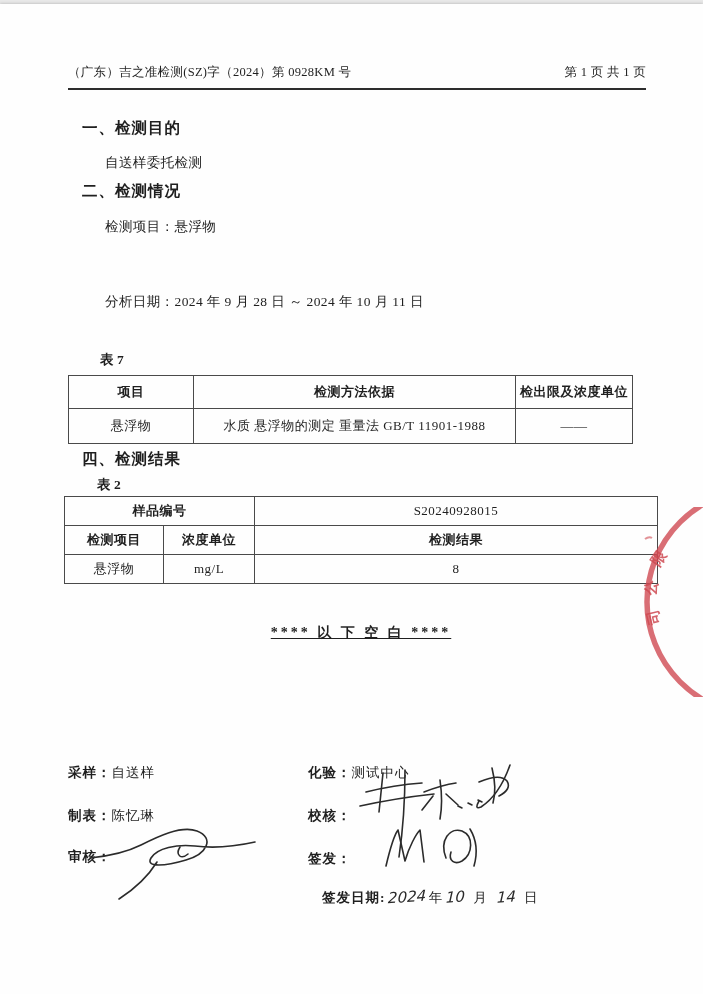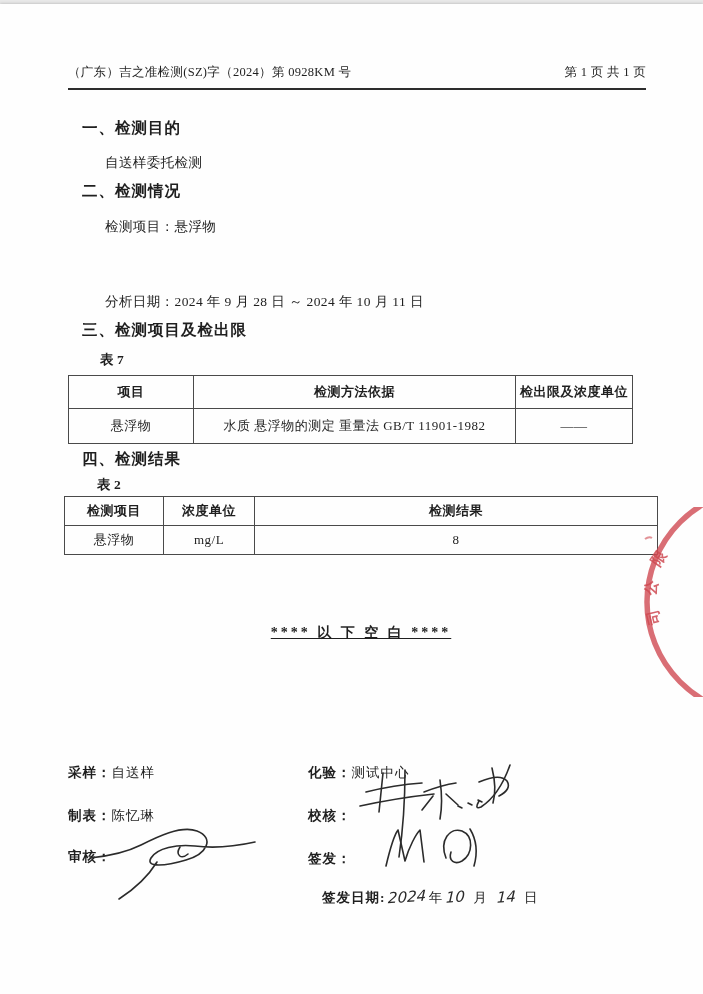--- a/index.html
+++ b/index.html
@@ -79,51 +79,54 @@
     <span>第 1 页 共 1 页</span>
   </div>
 
   <div class="abs sec-title" style="top:114px">一、检测目的</div>
   <div class="abs body-text" style="top:150px">自送样委托检测</div>
 
   <div class="abs sec-title" style="top:177px">二、检测情况</div>
   <div class="abs body-text" style="top:214px">检测项目：悬浮物</div>
   <div class="abs body-text" style="top:289px">分析日期：2024 年 9 月 28 日 ～ 2024 年 10 月 11 日</div>
 
-  <div class="abs sec-title" style="top:316px">三、检测项目及检出限</div>
   <div class="abs tbl-label" style="left:100px; top:347px">表 7</div>
   <table class="abs t1">
     <colgroup>
         <col style="width:125px">
         <col style="width:322px">
         <col style="width:117px">
       </colgroup>
     <tbody>
         <tr>
       <th>项目</th>
       <th>检测方法依据</th>
       <th>检出限及浓度单位</th>
     </tr>
     <tr>
       <td>悬浮物</td>
-      <td>水质 悬浮物的测定 重量法 GB/T 11901-1982</td>
+      <td>水质 悬浮物的测定 重量法 GB/T 11901-1988</td>
       <td>——</td>
     </tr>
   </tbody>
     </table>
 
   <div class="abs sec-title" style="top:445px">四、检测结果</div>
   <div class="abs tbl-label" style="left:97px; top:472px">表 2</div>
   <table class="abs t2">
     <colgroup>
         <col style="width:99px">
         <col style="width:91px">
         <col style="width:403px">
       </colgroup>
     <tbody>
+    <tr>
+      <th colspan="2">样品编号</th>
+      <td>S20240928015</td>
+    </tr>
     <tr>
       <th>检测项目</th>
       <th>浓度单位</th>
       <th>检测结果</th>
     </tr>
     <tr>
       <td>悬浮物</td>
       <td>mg/L</td>
       <td>8</td>
     </tr>

